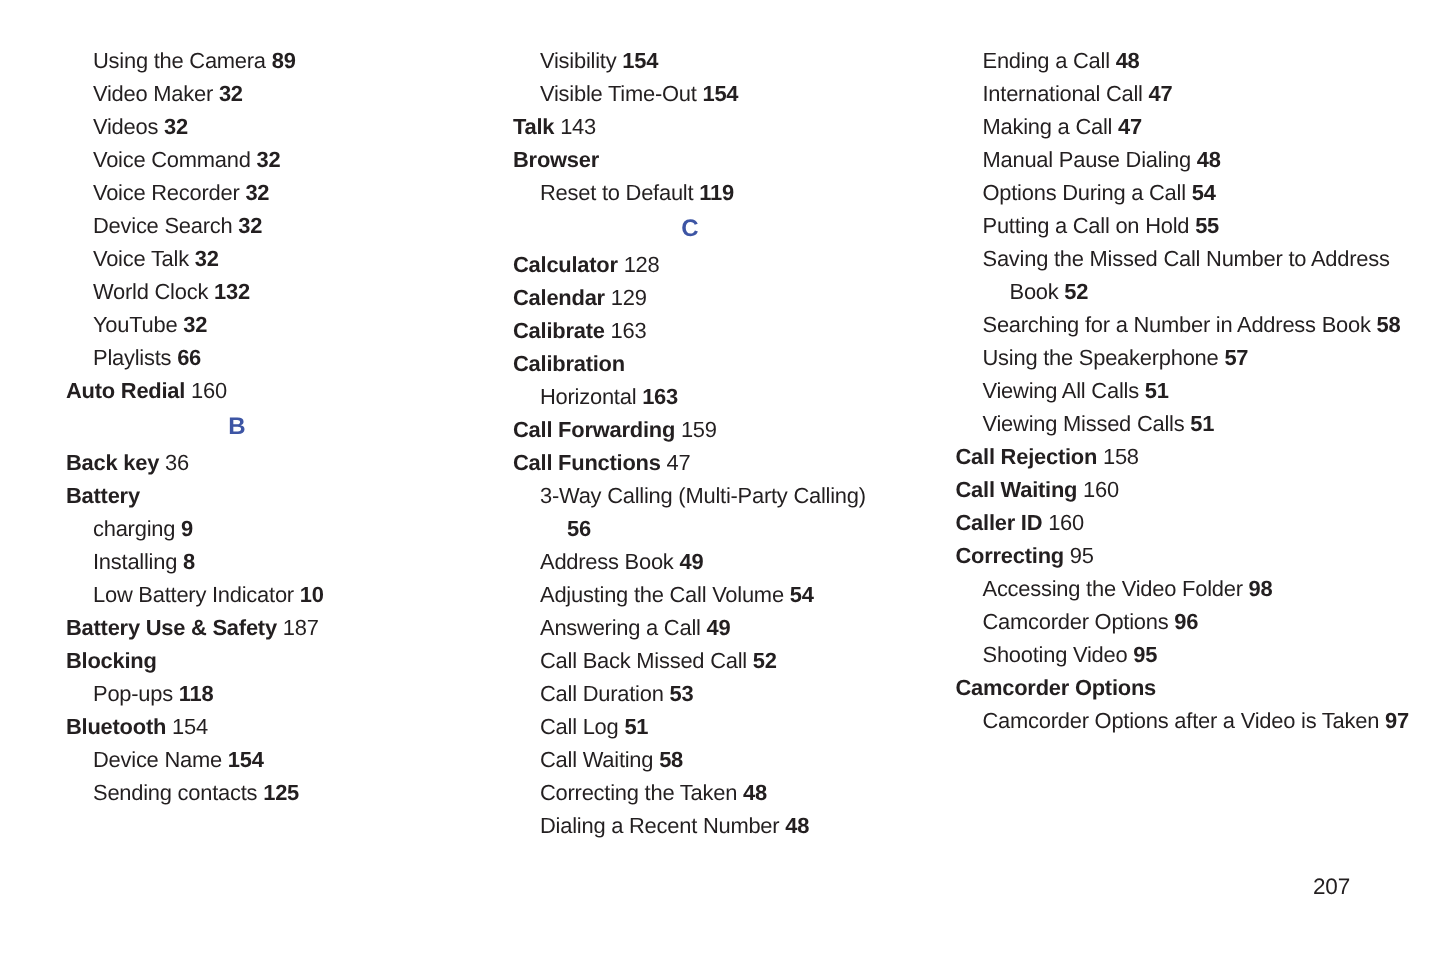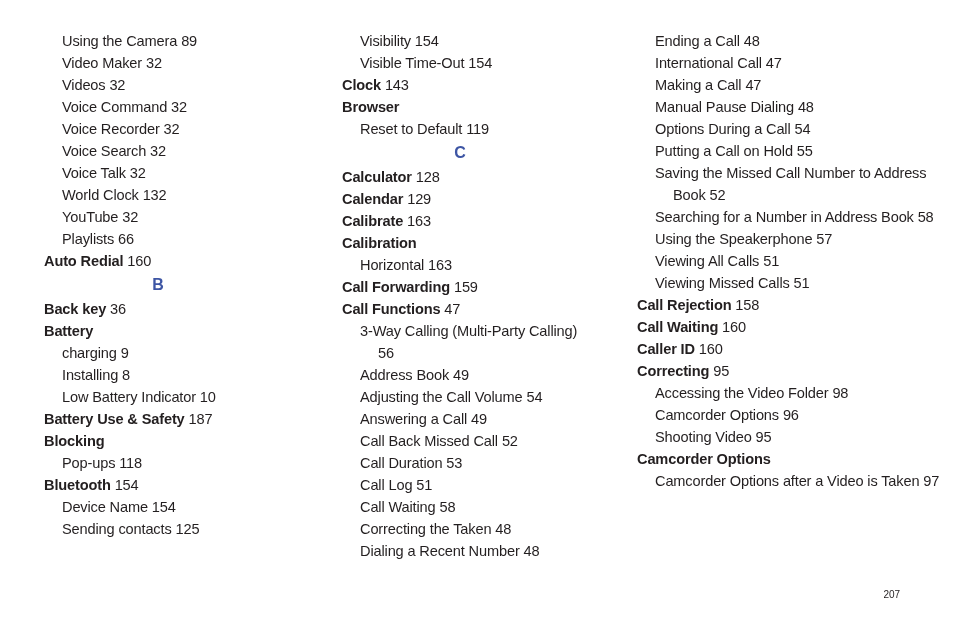--- a/index.html
+++ b/index.html
@@ -48,59 +48,59 @@
   .entry.sub {
     font-weight: normal;
     margin-left: 18px;
   }
   .entry.wrap {
     white-space: normal;
     text-indent: -18px;
     padding-left: 18px;
   }
   .entry .pg {
-    font-weight: normal;
+    font-weight: bold;
   }
   .entry.main .pg {
     font-weight: normal;
   }
   .letter {
     font-size: 16px;
     font-weight: bold;
     color: #3d55a4;
     text-align: center;
     line-height: 22px;
     margin-left: -18px;
     padding-top: 2px;
     padding-bottom: 2px;
   }
   .col-2 .letter { margin-left: -10px; }
   .page-number {
     position: absolute;
     right: 54px;
     bottom: 36px;
-    font-size: 10px;
+    font-size: 15px;
     color: #231f20;
     letter-spacing: -0.1px;
   }
 </style>
 </head>
 <body>
 
 <div class="page">
 
   <div class="columns">
 
     <div class="column col-1">
         <div class="entry sub"><span>Using the Camera</span> <span class="pg">89</span></div>
         <div class="entry sub"><span>Video Maker</span> <span class="pg">32</span></div>
         <div class="entry sub"><span>Videos</span> <span class="pg">32</span></div>
         <div class="entry sub"><span>Voice Command</span> <span class="pg">32</span></div>
         <div class="entry sub"><span>Voice Recorder</span> <span class="pg">32</span></div>
-        <div class="entry sub"><span>Voice Search</span> <span class="pg">32</span></div>
+        <div class="entry sub"><span>Device Search</span> <span class="pg">32</span></div>
         <div class="entry sub"><span>Voice Talk</span> <span class="pg">32</span></div>
         <div class="entry sub"><span>World Clock</span> <span class="pg">132</span></div>
         <div class="entry sub"><span>YouTube</span> <span class="pg">32</span></div>
         <div class="entry sub"><span>Playlists</span> <span class="pg">66</span></div>
         <div class="entry main"><span>Auto Redial</span> <span class="pg">160</span></div>
         <div class="letter">B</div>
         <div class="entry main"><span>Back key</span> <span class="pg">36</span></div>
         <div class="entry main"><span>Battery</span></div>
         <div class="entry sub"><span>charging</span> <span class="pg">9</span></div>
         <div class="entry sub"><span>Installing</span> <span class="pg">8</span></div>
@@ -108,21 +108,21 @@
         <div class="entry main"><span>Battery Use &amp; Safety</span> <span class="pg">187</span></div>
         <div class="entry main"><span>Blocking</span></div>
         <div class="entry sub"><span>Pop-ups</span> <span class="pg">118</span></div>
         <div class="entry main"><span>Bluetooth</span> <span class="pg">154</span></div>
         <div class="entry sub"><span>Device Name</span> <span class="pg">154</span></div>
         <div class="entry sub"><span>Sending contacts</span> <span class="pg">125</span></div>
       </div>
     <div class="column col-2">
         <div class="entry sub"><span>Visibility</span> <span class="pg">154</span></div>
         <div class="entry sub"><span>Visible Time-Out</span> <span class="pg">154</span></div>
-        <div class="entry main"><span>Clock</span> <span class="pg">143</span></div>
+        <div class="entry main"><span>Talk</span> <span class="pg">143</span></div>
         <div class="entry main"><span>Browser</span></div>
         <div class="entry sub"><span>Reset to Default</span> <span class="pg">119</span></div>
         <div class="letter">C</div>
         <div class="entry main"><span>Calculator</span> <span class="pg">128</span></div>
         <div class="entry main"><span>Calendar</span> <span class="pg">129</span></div>
         <div class="entry main"><span>Calibrate</span> <span class="pg">163</span></div>
         <div class="entry main"><span>Calibration</span></div>
         <div class="entry sub"><span>Horizontal</span> <span class="pg">163</span></div>
         <div class="entry main"><span>Call Forwarding</span> <span class="pg">159</span></div>
         <div class="entry main"><span>Call Functions</span> <span class="pg">47</span></div>

